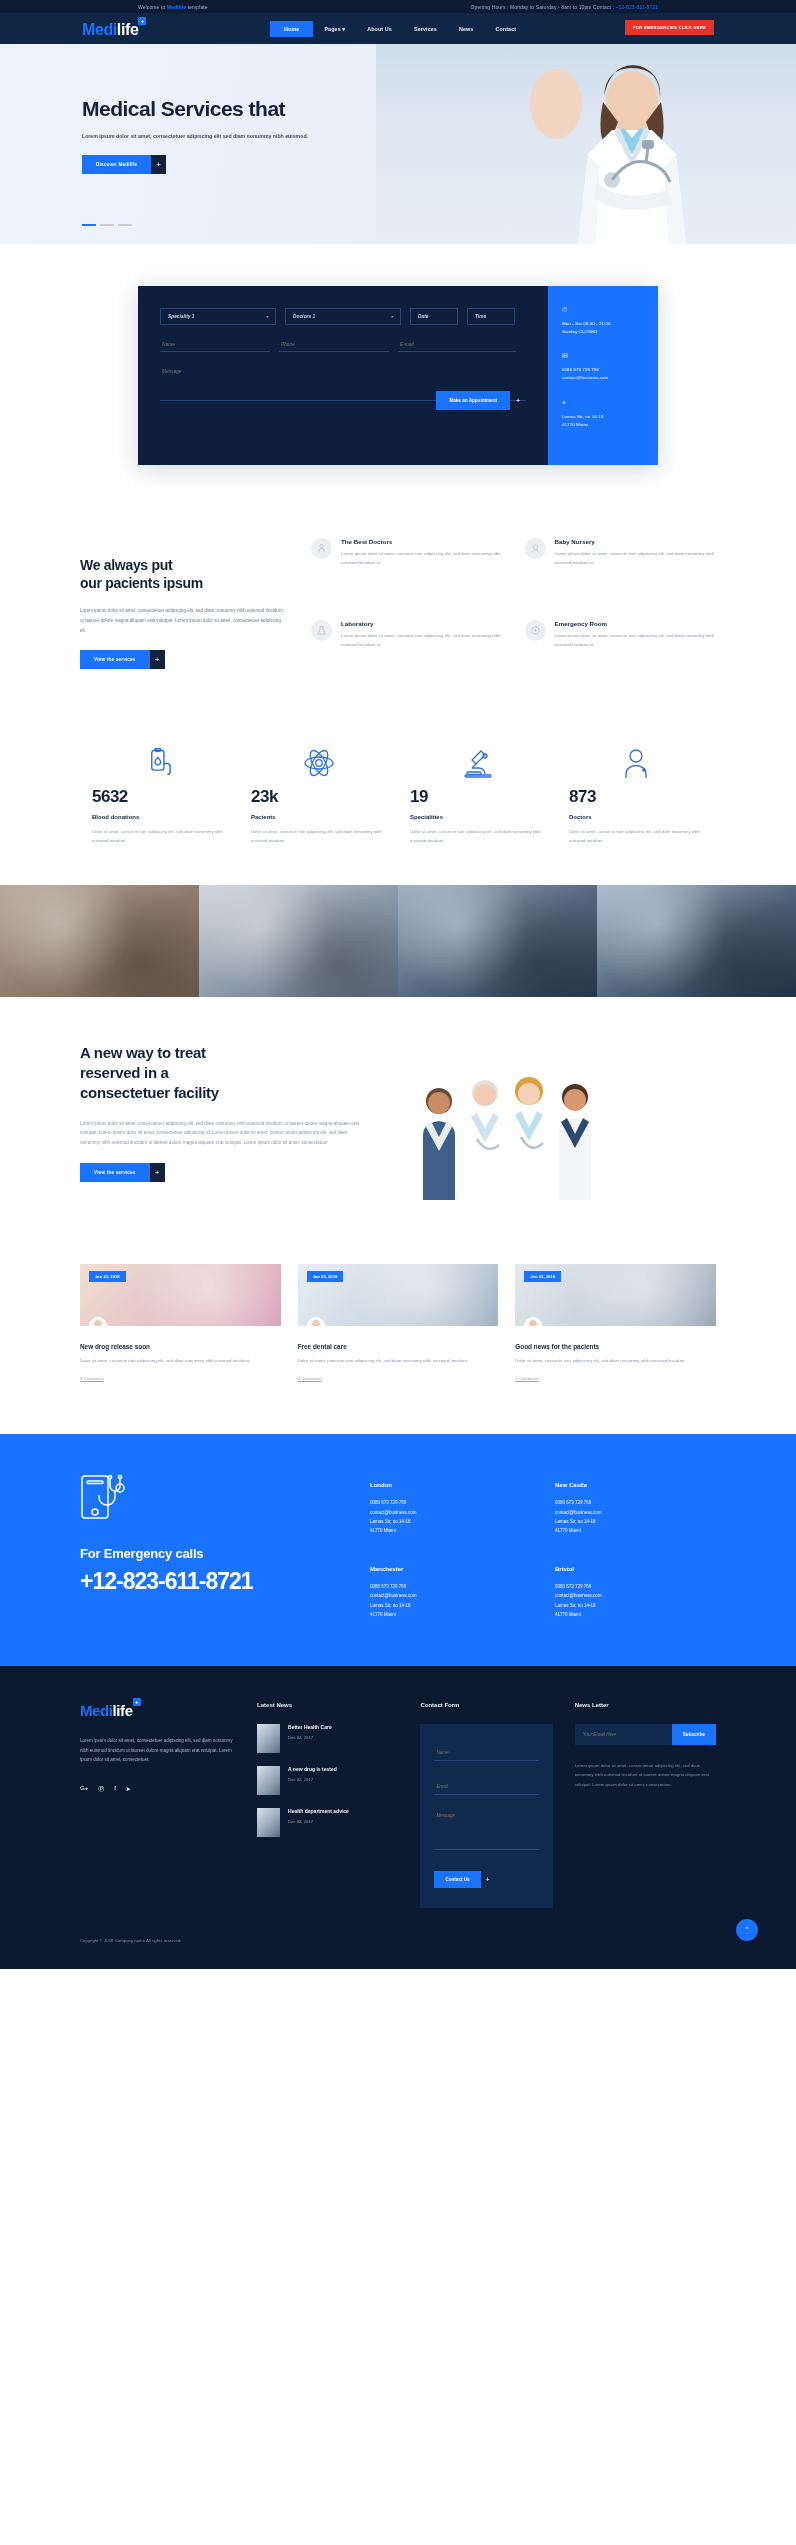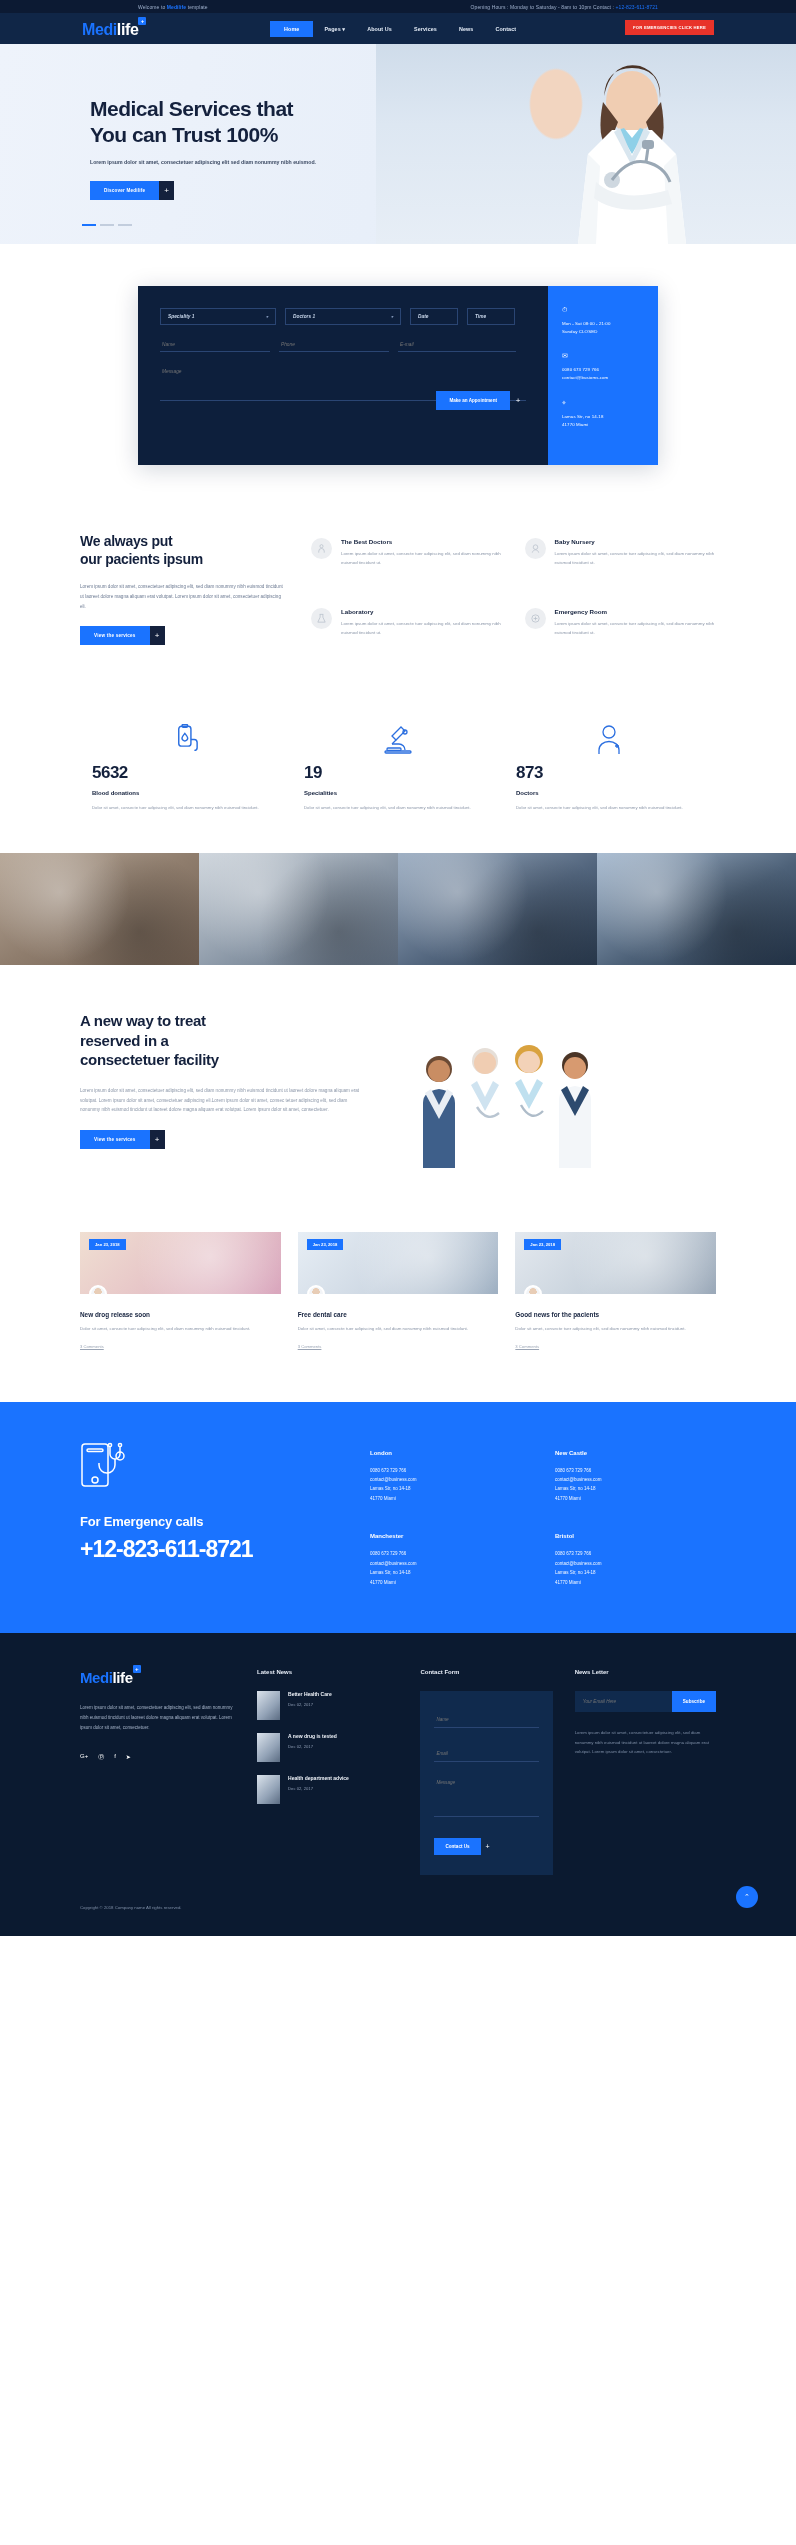--- a/index.html
+++ b/index.html
@@ -74,21 +74,21 @@
   }
   .hero-img {
     position:absolute; right:0; top:0; width:420px; height:200px;
     background:
       radial-gradient(ellipse 60px 80px at 180px 60px, #f2d5c0 0%, #f2d5c0 42%, transparent 45%),
       linear-gradient(180deg,#cfdcea 0%, #dde7f2 40%, #e7eef6 100%);
   }
   .hero-doctor {
     position:absolute; right:46px; top:18px; width:250px; height:182px;
   }
-  .hero-content { position:absolute; left:90px; top:52px; width:330px; z-index:5; }
+  .hero-content { position:absolute; left:82px; top:52px; width:330px; z-index:5; }
   .hero h1 { font-size:21px; line-height:1.23; font-weight:bold; color:#14213d; letter-spacing:-.5px; }
   .hero p { margin-top:10px; font-size:5.2px; color:#3c4a63; font-weight:bold; line-height:1.6; }
   .btn-blue {
     display:inline-flex; align-items:stretch; margin-top:15px;
     border:none; cursor:pointer; padding:0; background:none;
   }
   .btn-blue .bb-label {
     background:#1a73ff; color:#fff; font-size:4.6px; font-weight:bold;
     padding:7px 14px; display:flex; align-items:center; letter-spacing:.2px;
   }
@@ -133,21 +133,21 @@
   .btn-appt .ba-plus { color:#fff; width:16px; display:flex; align-items:center; justify-content:center; font-size:8px;}
   .appt-info { background:#1a73ff; width:110px; padding:20px 14px; color:#fff; }
   .info-blk { margin-bottom:16px; }
   .info-blk .ico { font-size:7px; margin-bottom:6px; display:block; opacity:.95; }
   .info-blk div { font-size:4.4px; line-height:1.85; letter-spacing:.1px; }
 
   
   .patients { padding:45px 0 40px; }
   .pf-grid { display:flex; gap:26px; }
   .pf-left { width:205px; }
-  .pf-left h2 { font-size:14px; line-height:1.3; font-weight:bold; letter-spacing:-.3px; }
+  .pf-left h2 { font-size:14px; line-height:1.3; font-weight:bold; letter-spacing:-.3px;margin-top:24px; }
   .pf-left p { margin-top:14px; font-size:4.6px; line-height:2.1; color:#6c7a92; }
   .pf-right { flex:1; display:grid; grid-template-columns:1fr 1fr; gap:34px 22px; padding-top:6px; }
   .svc { display:flex; gap:9px; }
   .svc-ic {
     width:21px; height:21px; border-radius:50%; background:#eceef1;
     display:flex; align-items:center; justify-content:center; flex:0 0 21px;
     color:#b7bec9;
   }
   .svc h3 { font-size:6.2px; font-weight:bold; margin-bottom:5px; }
   .svc p { font-size:4.4px; line-height:2; color:#8b96a8; }
@@ -307,21 +307,20 @@
       <path d="M176 92 L186 182 L168 182 L164 104Z" fill="#f4f7f9"></path>
       <path d="M96 120 Q120 142 168 128 L172 142 Q120 156 94 136Z" fill="#eef2f5"></path>
       <circle cx="112" cy="118" r="8" fill="#cfd8e0"></circle>
       <path d="M112 118 Q128 96 146 100 Q164 104 170 120" stroke="#9aa8b5" stroke-width="3" fill="none"></path>
       <path d="M146 100 L148 86" stroke="#9aa8b5" stroke-width="3" fill="none"></path>
       <rect x="142" y="78" width="12" height="9" rx="3" fill="#9aa8b5"></rect>
     </svg>
     <div class="hero-content">
       <h1>
         <div>Medical Services that</div>
-        <div>You can Trust 100%</div>
       </h1>
       <p>Lorem ipsum dolor sit amet, consectetuer adipiscing elit sed diam nonummy nibh euismod.</p>
       <button class="btn-blue">
         <span class="bb-label">Discover Medilife</span>
         <span class="bb-plus">+</span>
       </button>
     </div>
     <div class="hero-dots">
       <span class="on"></span>
       <span></span>
@@ -452,20 +451,33 @@
       <div class="st-ic">
         <svg width="27" height="31" viewBox="0 0 24 28" fill="none" stroke="currentColor" stroke-width="1.3">
           <rect x="5" y="2" width="11" height="18" rx="2.5"></rect>
             <rect x="8" y="0.5" width="5" height="2.5" rx="1"></rect>
           <path d="M10.5 8.5c1.6 2 2.6 3 2.6 4.2a2.6 2.6 0 1 1-5.2 0c0-1.2 1-2.2 2.6-4.2z"></path>
           <path d="M16 14h3c1.6 0 2.6 1.2 2.6 2.8v4.6c0 1.4-1.1 2.4-2.5 2.4"></path>
         </svg>
       </div>
       <div class="num">5632</div>
       <div class="lab">Blood donations</div>
+      <div class="desc">Dolor sit amet, consecte tuer adipiscing elit, sed diam nonummy nibh euismod tincidunt.</div>
+    </div>
+    <div class="stat">
+      <div class="st-ic">
+        <svg width="32" height="30" viewBox="0 0 32 30" fill="none" stroke="currentColor" stroke-width="1.3">
+          <circle cx="16" cy="15" r="3.3"></circle>
+          <ellipse cx="16" cy="15" rx="14" ry="6"></ellipse>
+          <ellipse cx="16" cy="15" rx="14" ry="6" transform="rotate(60 16 15)"></ellipse>
+          <ellipse cx="16" cy="15" rx="14" ry="6" transform="rotate(120 16 15)"></ellipse>
+        </svg>
+      </div>
+      <div class="num">23k</div>
+      <div class="lab">Pacients</div>
       <div class="desc">Dolor sit amet, consecte tuer adipiscing elit, sed diam nonummy nibh euismod tincidunt.</div>
     </div>
     <div class="stat">
       <div class="st-ic">
         <svg width="30" height="30" viewBox="0 0 30 30" fill="none" stroke="currentColor" stroke-width="1.3">
           <path d="M18 3l4 4-9 9-4-4z"></path>
             <path d="M13 16l-4 4"></path>
             <path d="M9 20h7a6 6 0 0 1 6 6"></path>
           <rect x="4" y="24" width="14" height="2.4" rx="1"></rect>
             <rect x="2" y="27" width="26" height="2" rx="1"></rect>

